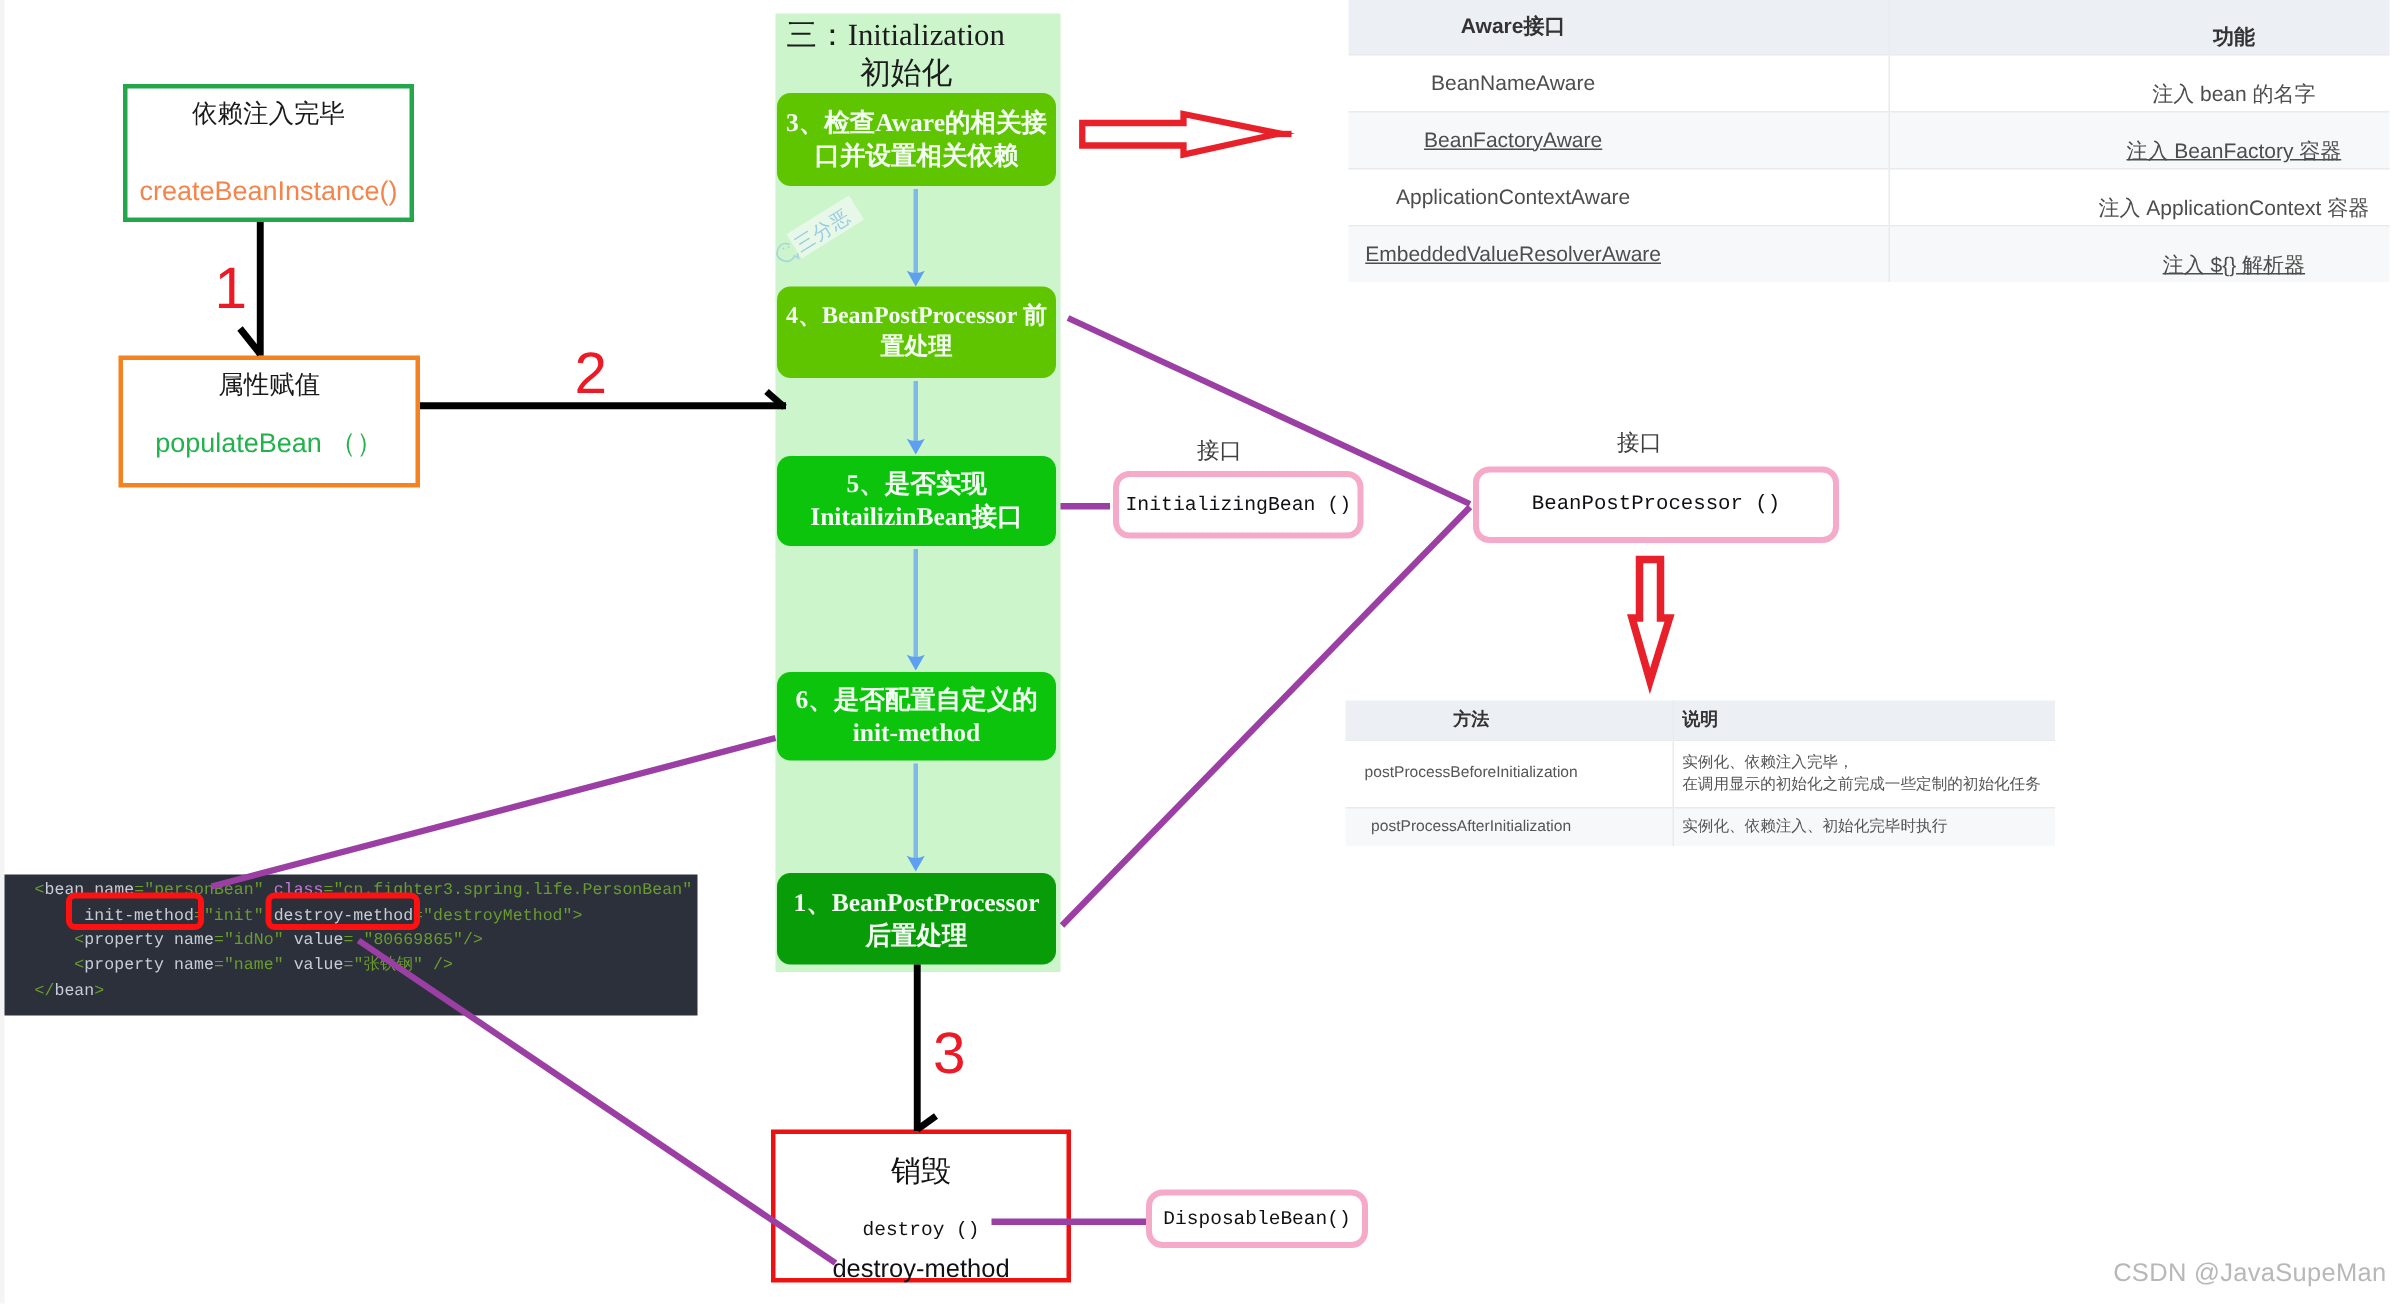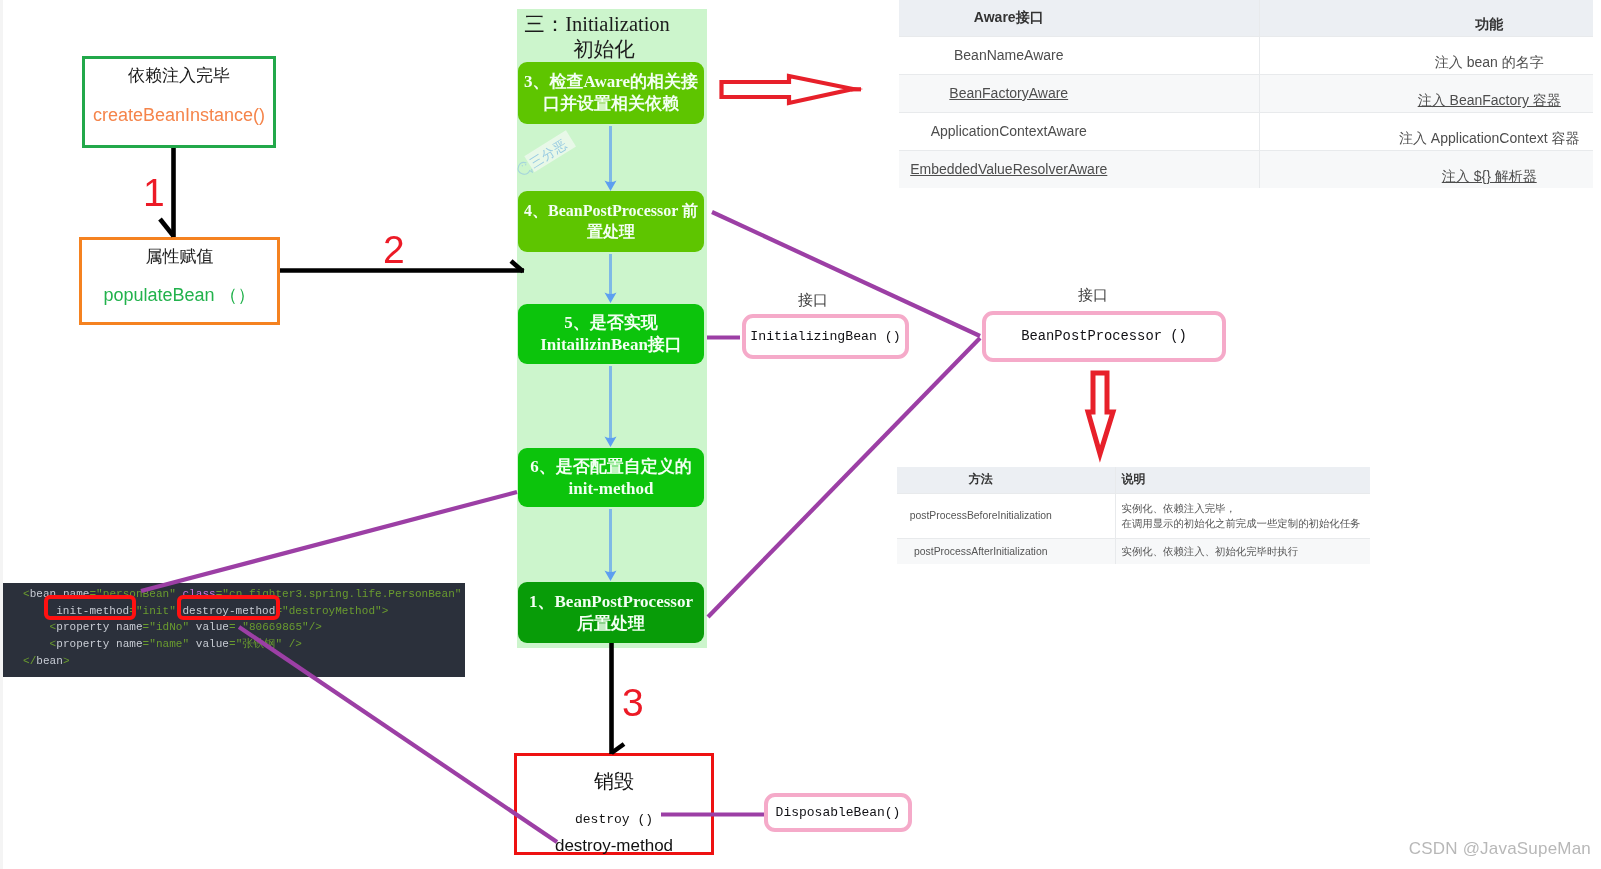--- a/index.html
+++ b/index.html
@@ -74,21 +74,21 @@
 </style>
 </head>
 <body>
 
 <div id="stage">
 
   <div class="abs" style="left:0;top:0;width:3px;height:869px;background:#f4f4f4;"></div>
 
   <div class="abs" id="box-instantiate" style="left:82px;top:56px;width:194px;height:92px;border:3px solid #22a84a;background:#fff;">
     <div class="pb-title" style="text-align:center;margin-top:8px;">依赖注入完毕</div>
-    <div class="pb-code" style="color:#f5844a;text-align:center;margin-top:22px;">createBeanInstance()</div>
+    <div class="pb-code" style="color:#f5844a;text-align:center;margin-top:34px;">createBeanInstance()</div>
   </div>
 
   <div class="abs" id="box-populate" style="left:79px;top:237px;width:201px;height:88px;border:3px solid #f58220;background:#fff;">
     <div class="pb-title" style="text-align:center;margin-top:8px;">属性赋值</div>
     <div class="pb-code" style="color:#22b24c;text-align:center;margin-top:21px;">populateBean （）</div>
   </div>
 
   <div class="abs" id="flowcol" style="left:517px;top:9px;width:190px;height:639px;"></div>
 
   <div class="abs coltitle" style="left:517px;top:12px;width:190px;">

